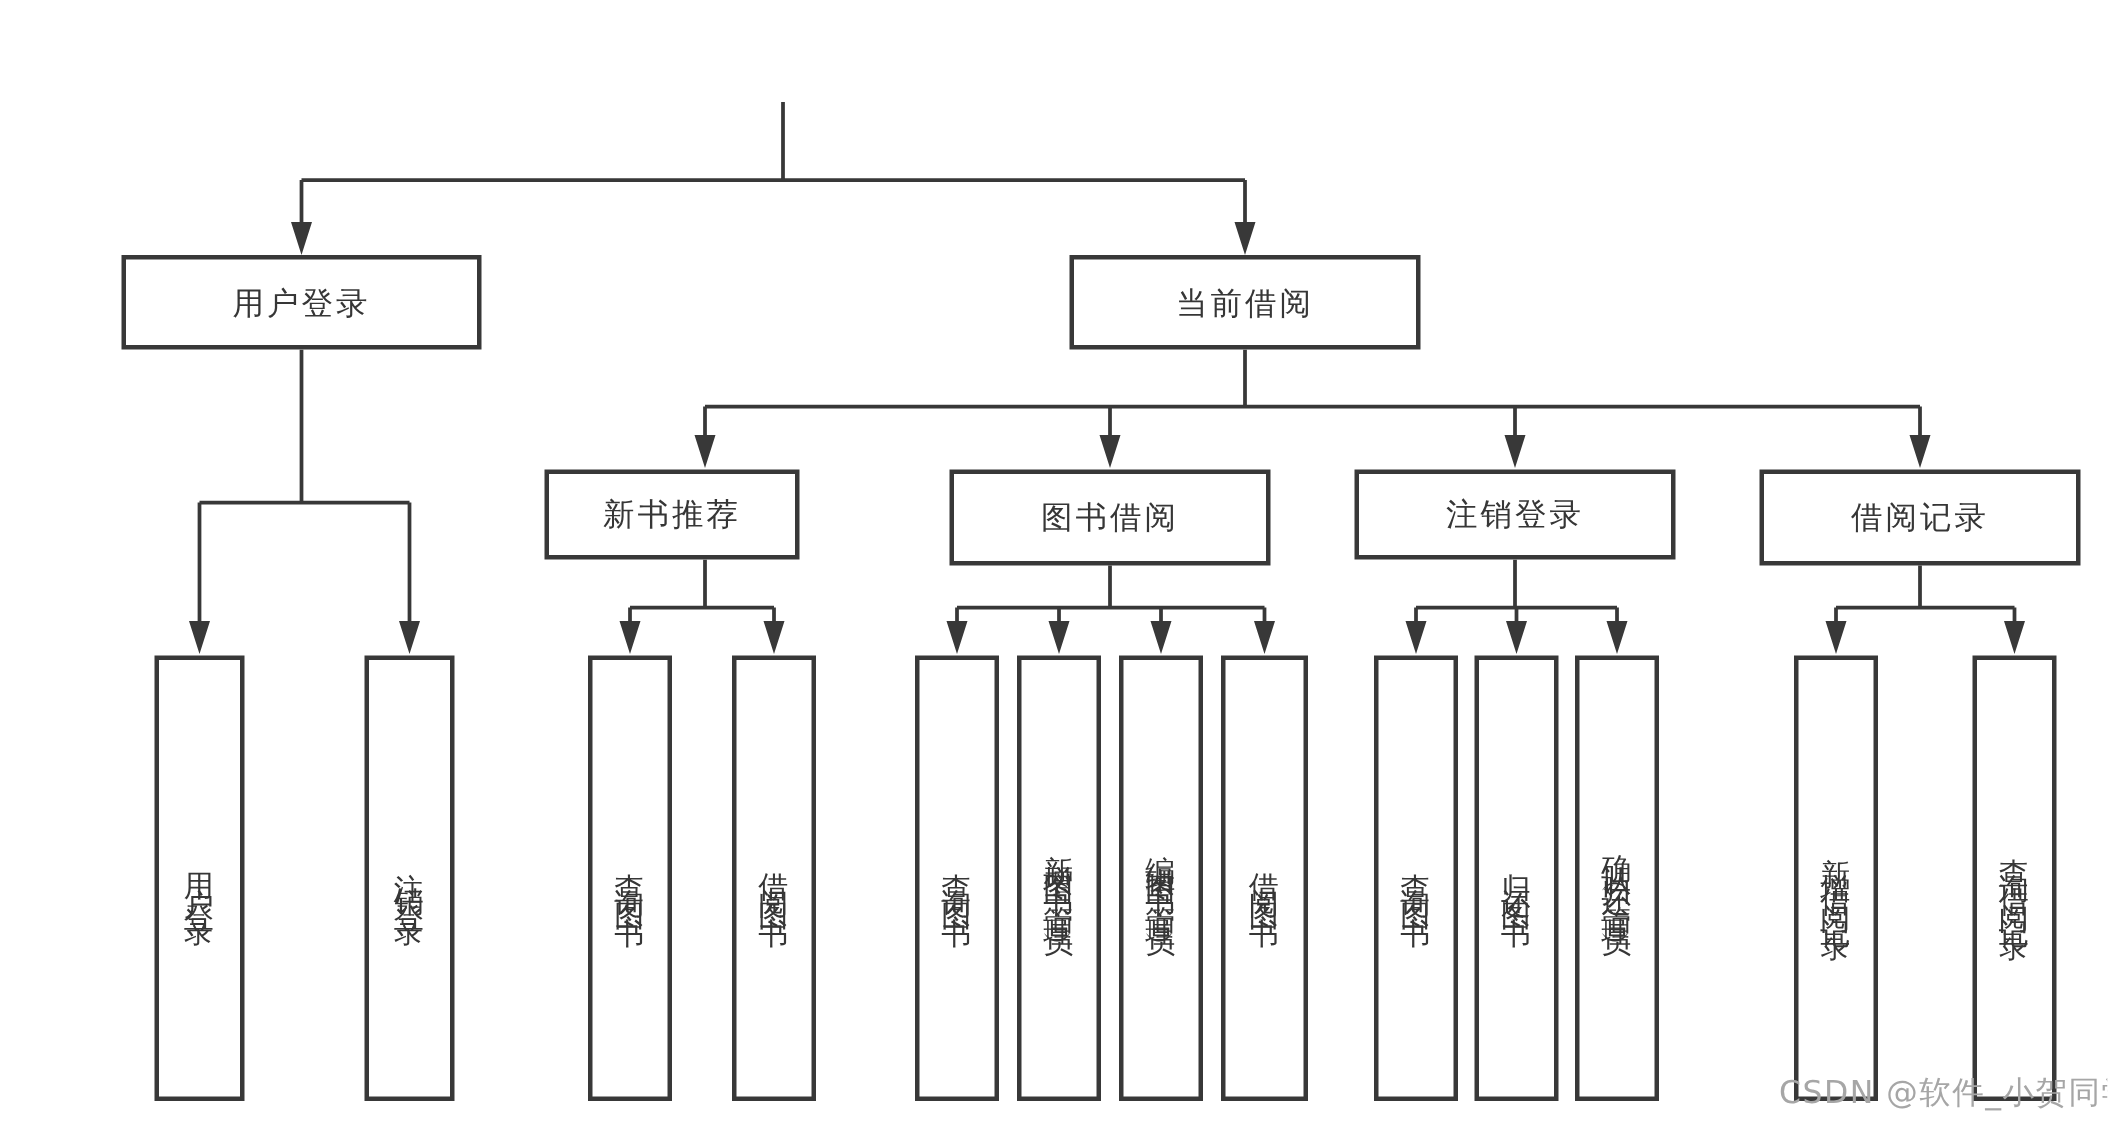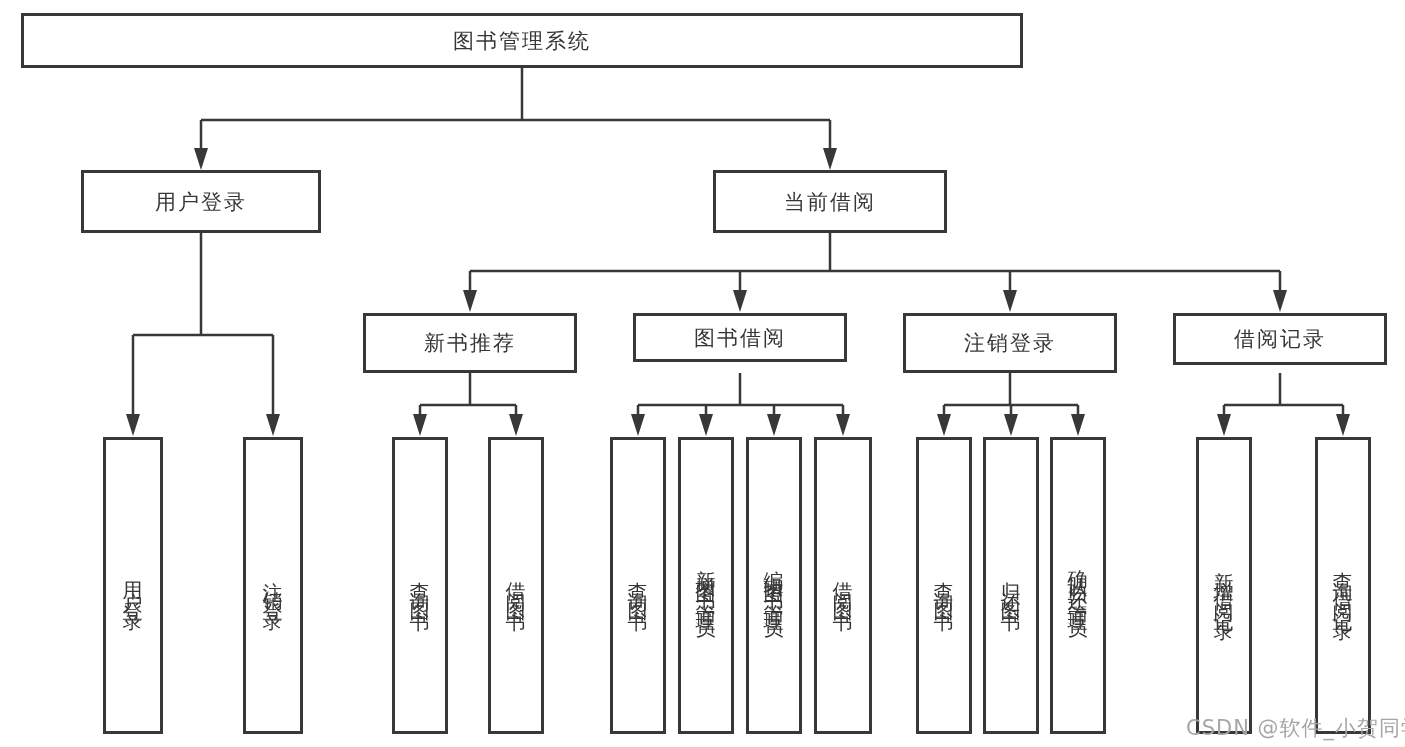--- a/index.html
+++ b/index.html
@@ -62,41 +62,38 @@
     <path fill="#383838" stroke="none" d="
       M201 170l-7 -22h14z M830 170l-7 -22h14z
       M133 436l-7 -22h14z M273 436l-7 -22h14z
       M470 312l-7 -22h14z M740 312l-7 -22h14z M1010 312l-7 -22h14z M1280 312l-7 -22h14z
       M420 436l-7 -22h14z M516 436l-7 -22h14z
       M638 436l-7 -22h14z M706 436l-7 -22h14z M774 436l-7 -22h14z M843 436l-7 -22h14z
       M944 436l-7 -22h14z M1011 436l-7 -22h14z M1078 436l-7 -22h14z
       M1224 436l-7 -22h14z M1343 436l-7 -22h14z"></path>
   </svg>
 
-  <div class="node hbox" style="left:21px;top:13px;width:1002px;height:55px">
-    <span>图书管理系统</span>
-  </div>
 
   <div class="node hbox" style="left:81px;top:170px;width:240px;height:63px">
     <span>用户登录</span>
   </div>
   <div class="node hbox" style="left:713px;top:170px;width:234px;height:63px">
     <span>当前借阅</span>
   </div>
 
-  <div class="node hbox" style="left:363px;top:313px;width:214px;height:60px">
+  <div class="node hbox" style="left:363px;top:313px;width:170px;height:60px">
     <span>新书推荐</span>
   </div>
-  <div class="node hbox" style="left:633px;top:313px;width:214px;height:49px">
+  <div class="node hbox" style="left:633px;top:313px;width:214px;height:64px">
     <span>图书借阅</span>
   </div>
   <div class="node hbox" style="left:903px;top:313px;width:214px;height:60px">
     <span>注销登录</span>
   </div>
-  <div class="node hbox" style="left:1173px;top:313px;width:214px;height:52px">
+  <div class="node hbox" style="left:1173px;top:313px;width:214px;height:64px">
     <span>借阅记录</span>
   </div>
 
   <div class="node vbox" style="left:103px;top:437px;width:60px;height:297px">
     <span class="vtext">用户登录</span>
   </div>
   <div class="node vbox" style="left:243px;top:437px;width:60px;height:297px">
     <span class="vtext">注销登录</span>
   </div>
 

